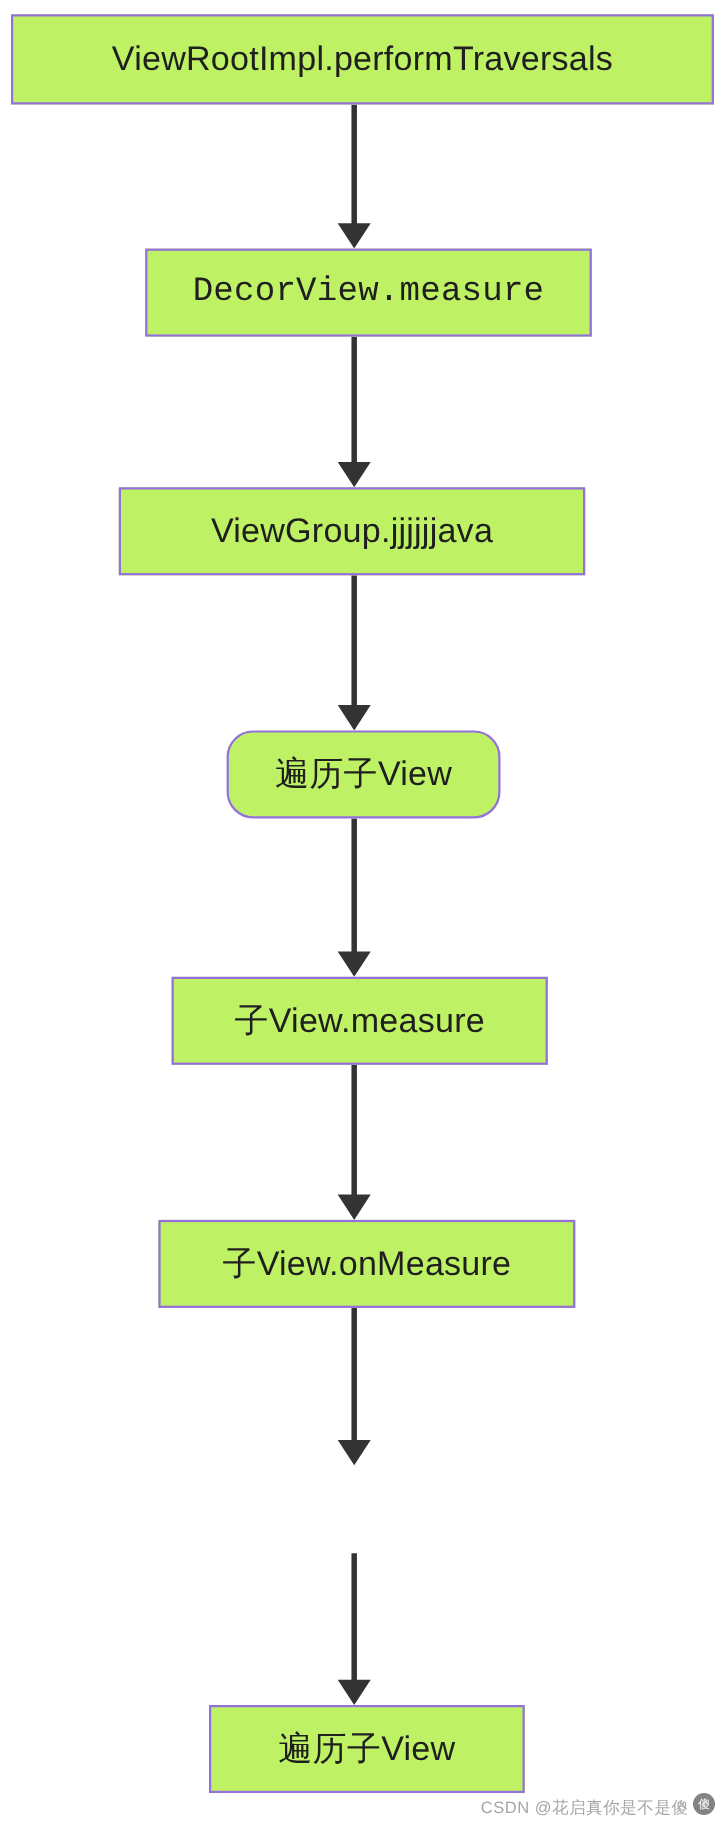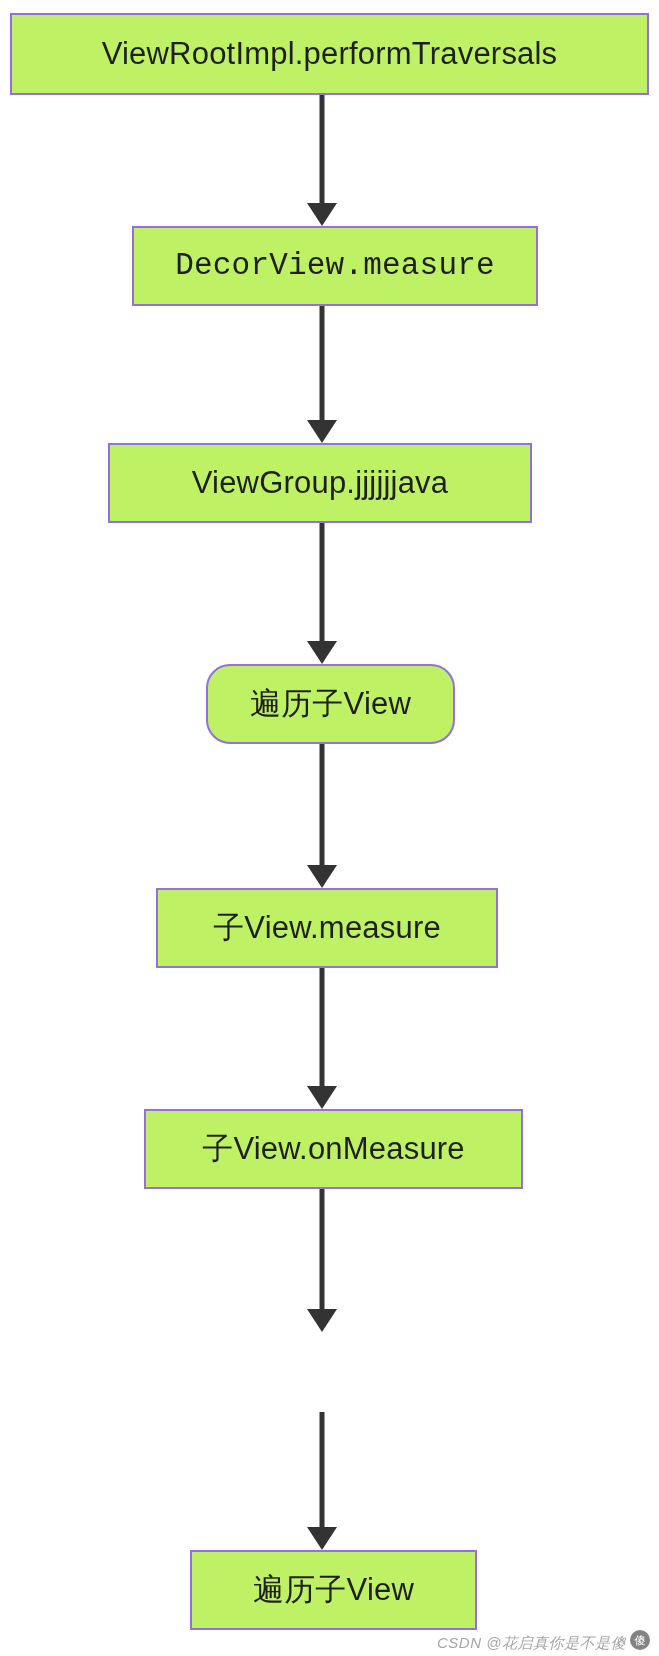--- a/index.html
+++ b/index.html
@@ -57,21 +57,20 @@
     white-space: nowrap;
   }
   .wm-main {
     font-size: 25px;
     letter-spacing: 1px;
   }
   .wm-sub {
     font-size: 15px;
     color: #8c8c8c;
     letter-spacing: 0.5px;
-    font-style: italic;
   }
   .wm-badge {
     position: absolute;
     z-index: 6;
     width: 20px;
     height: 20px;
     border-radius: 50%;
     background: #6e6e6e;
     color: #ffffff;
     font-size: 11px;

